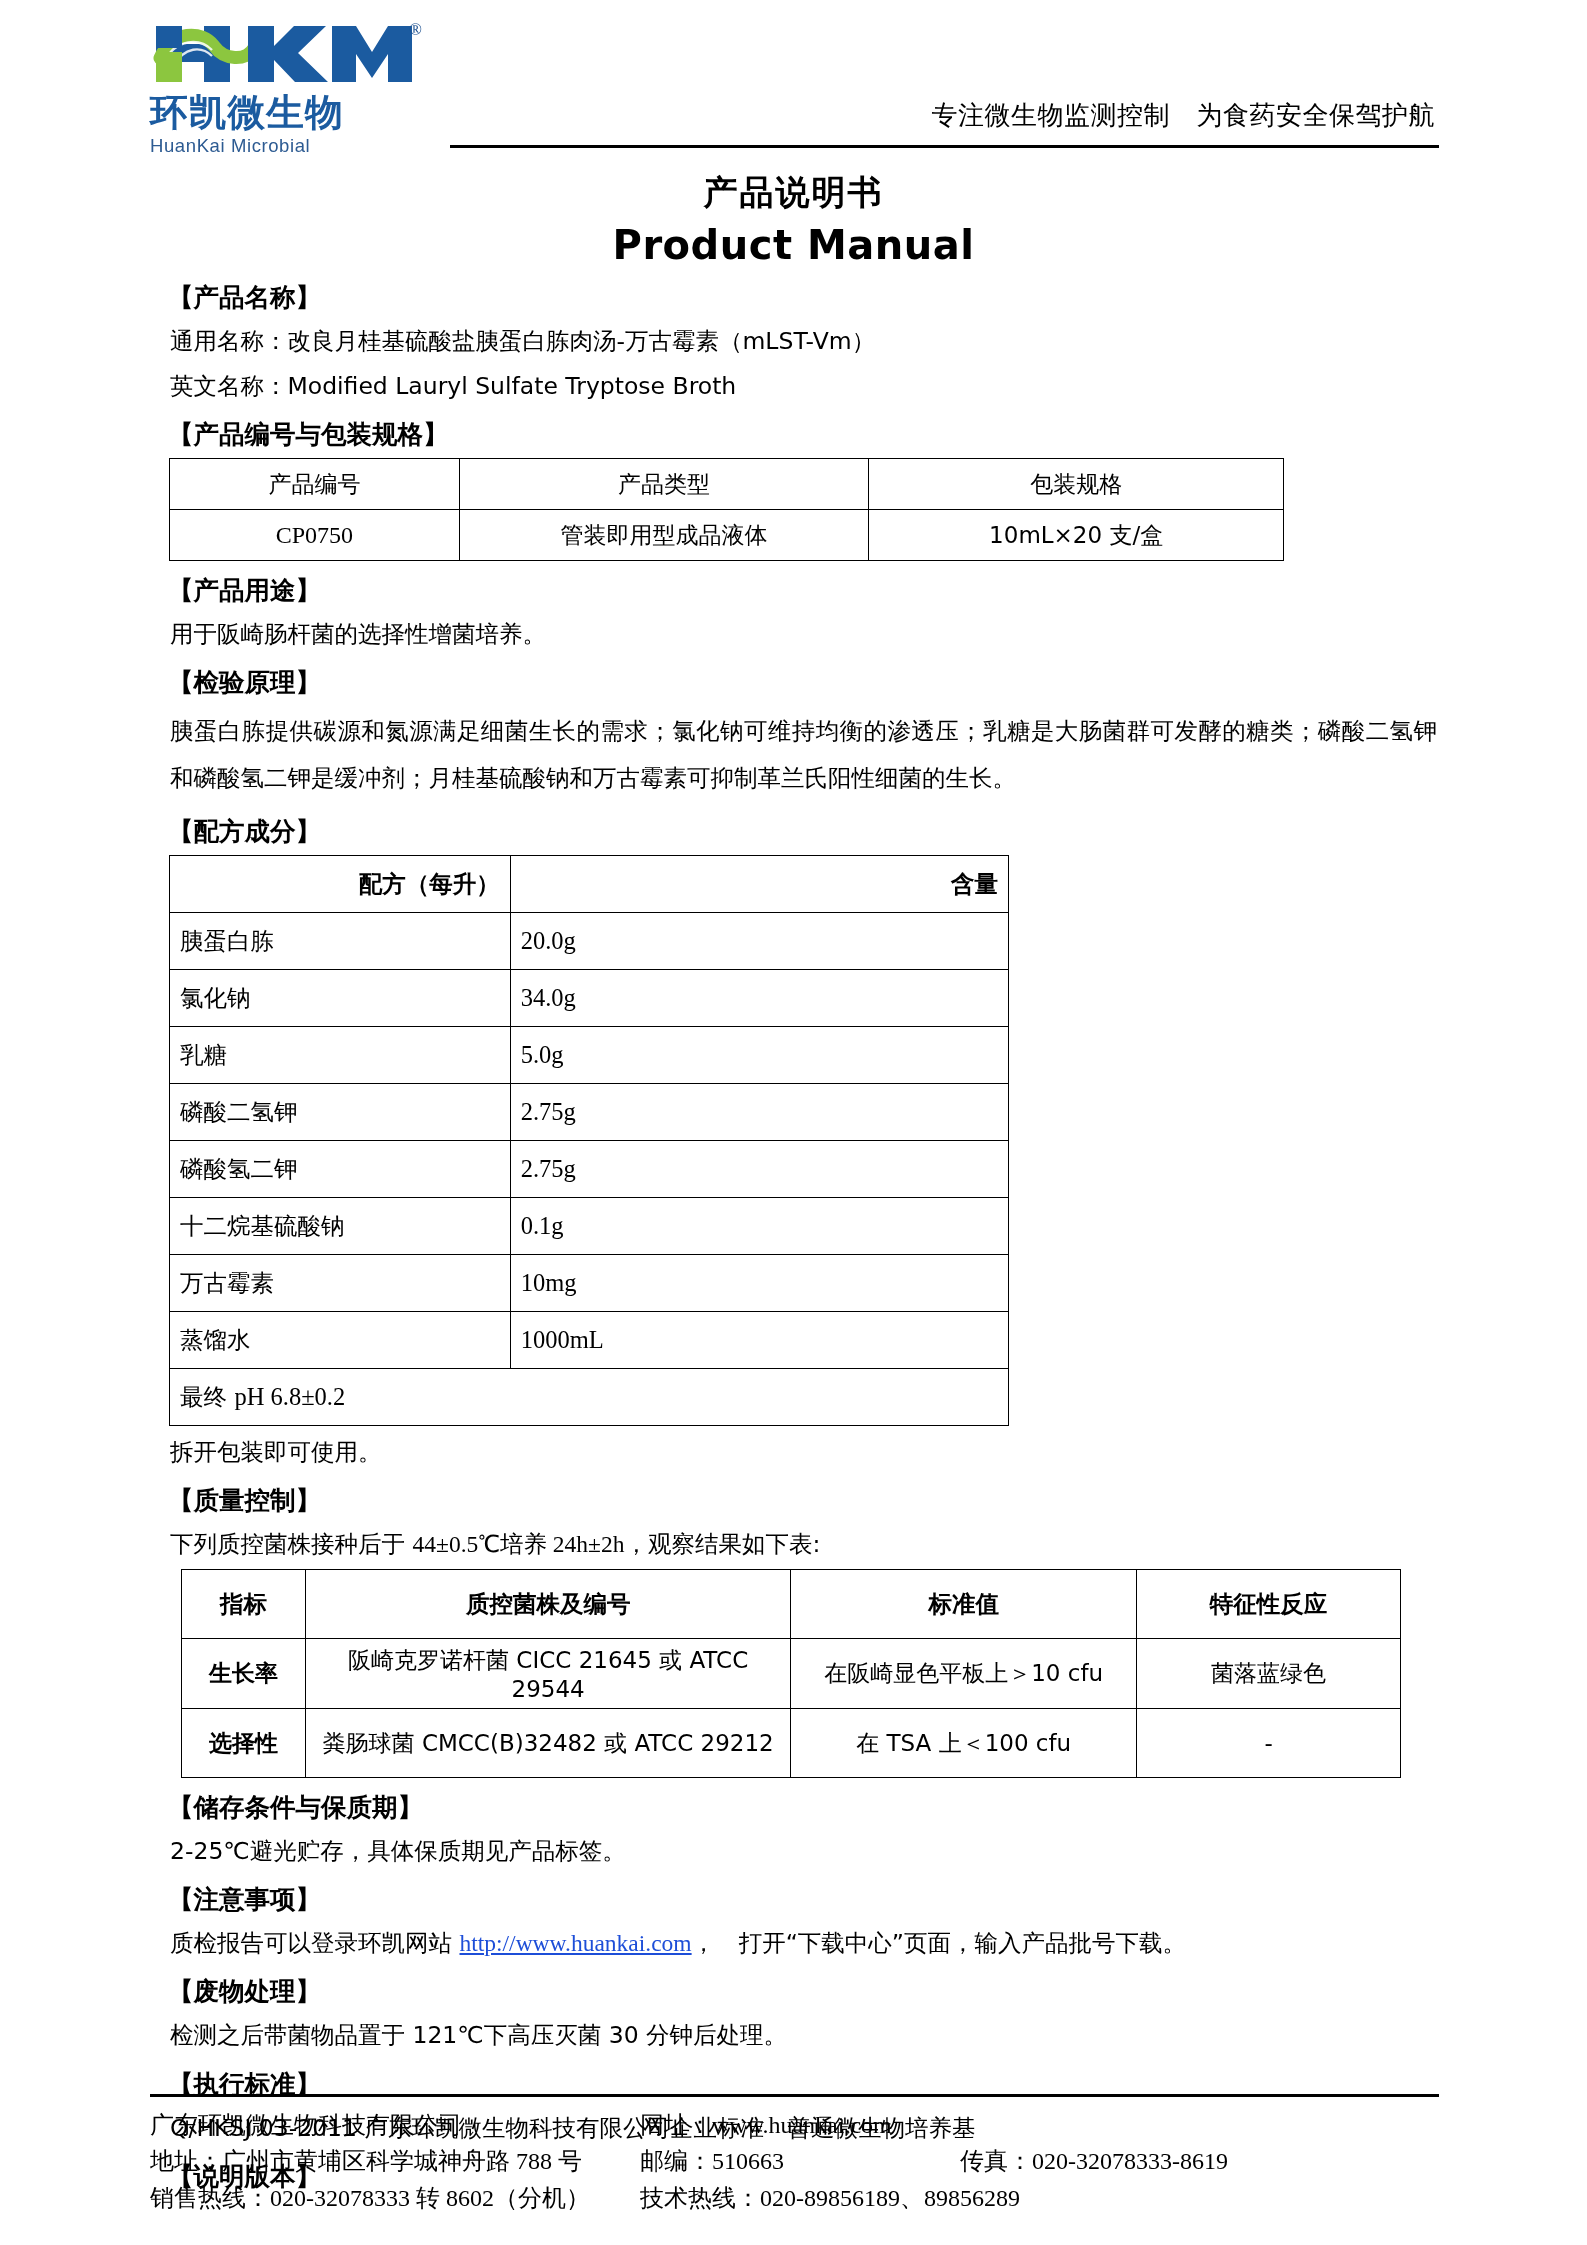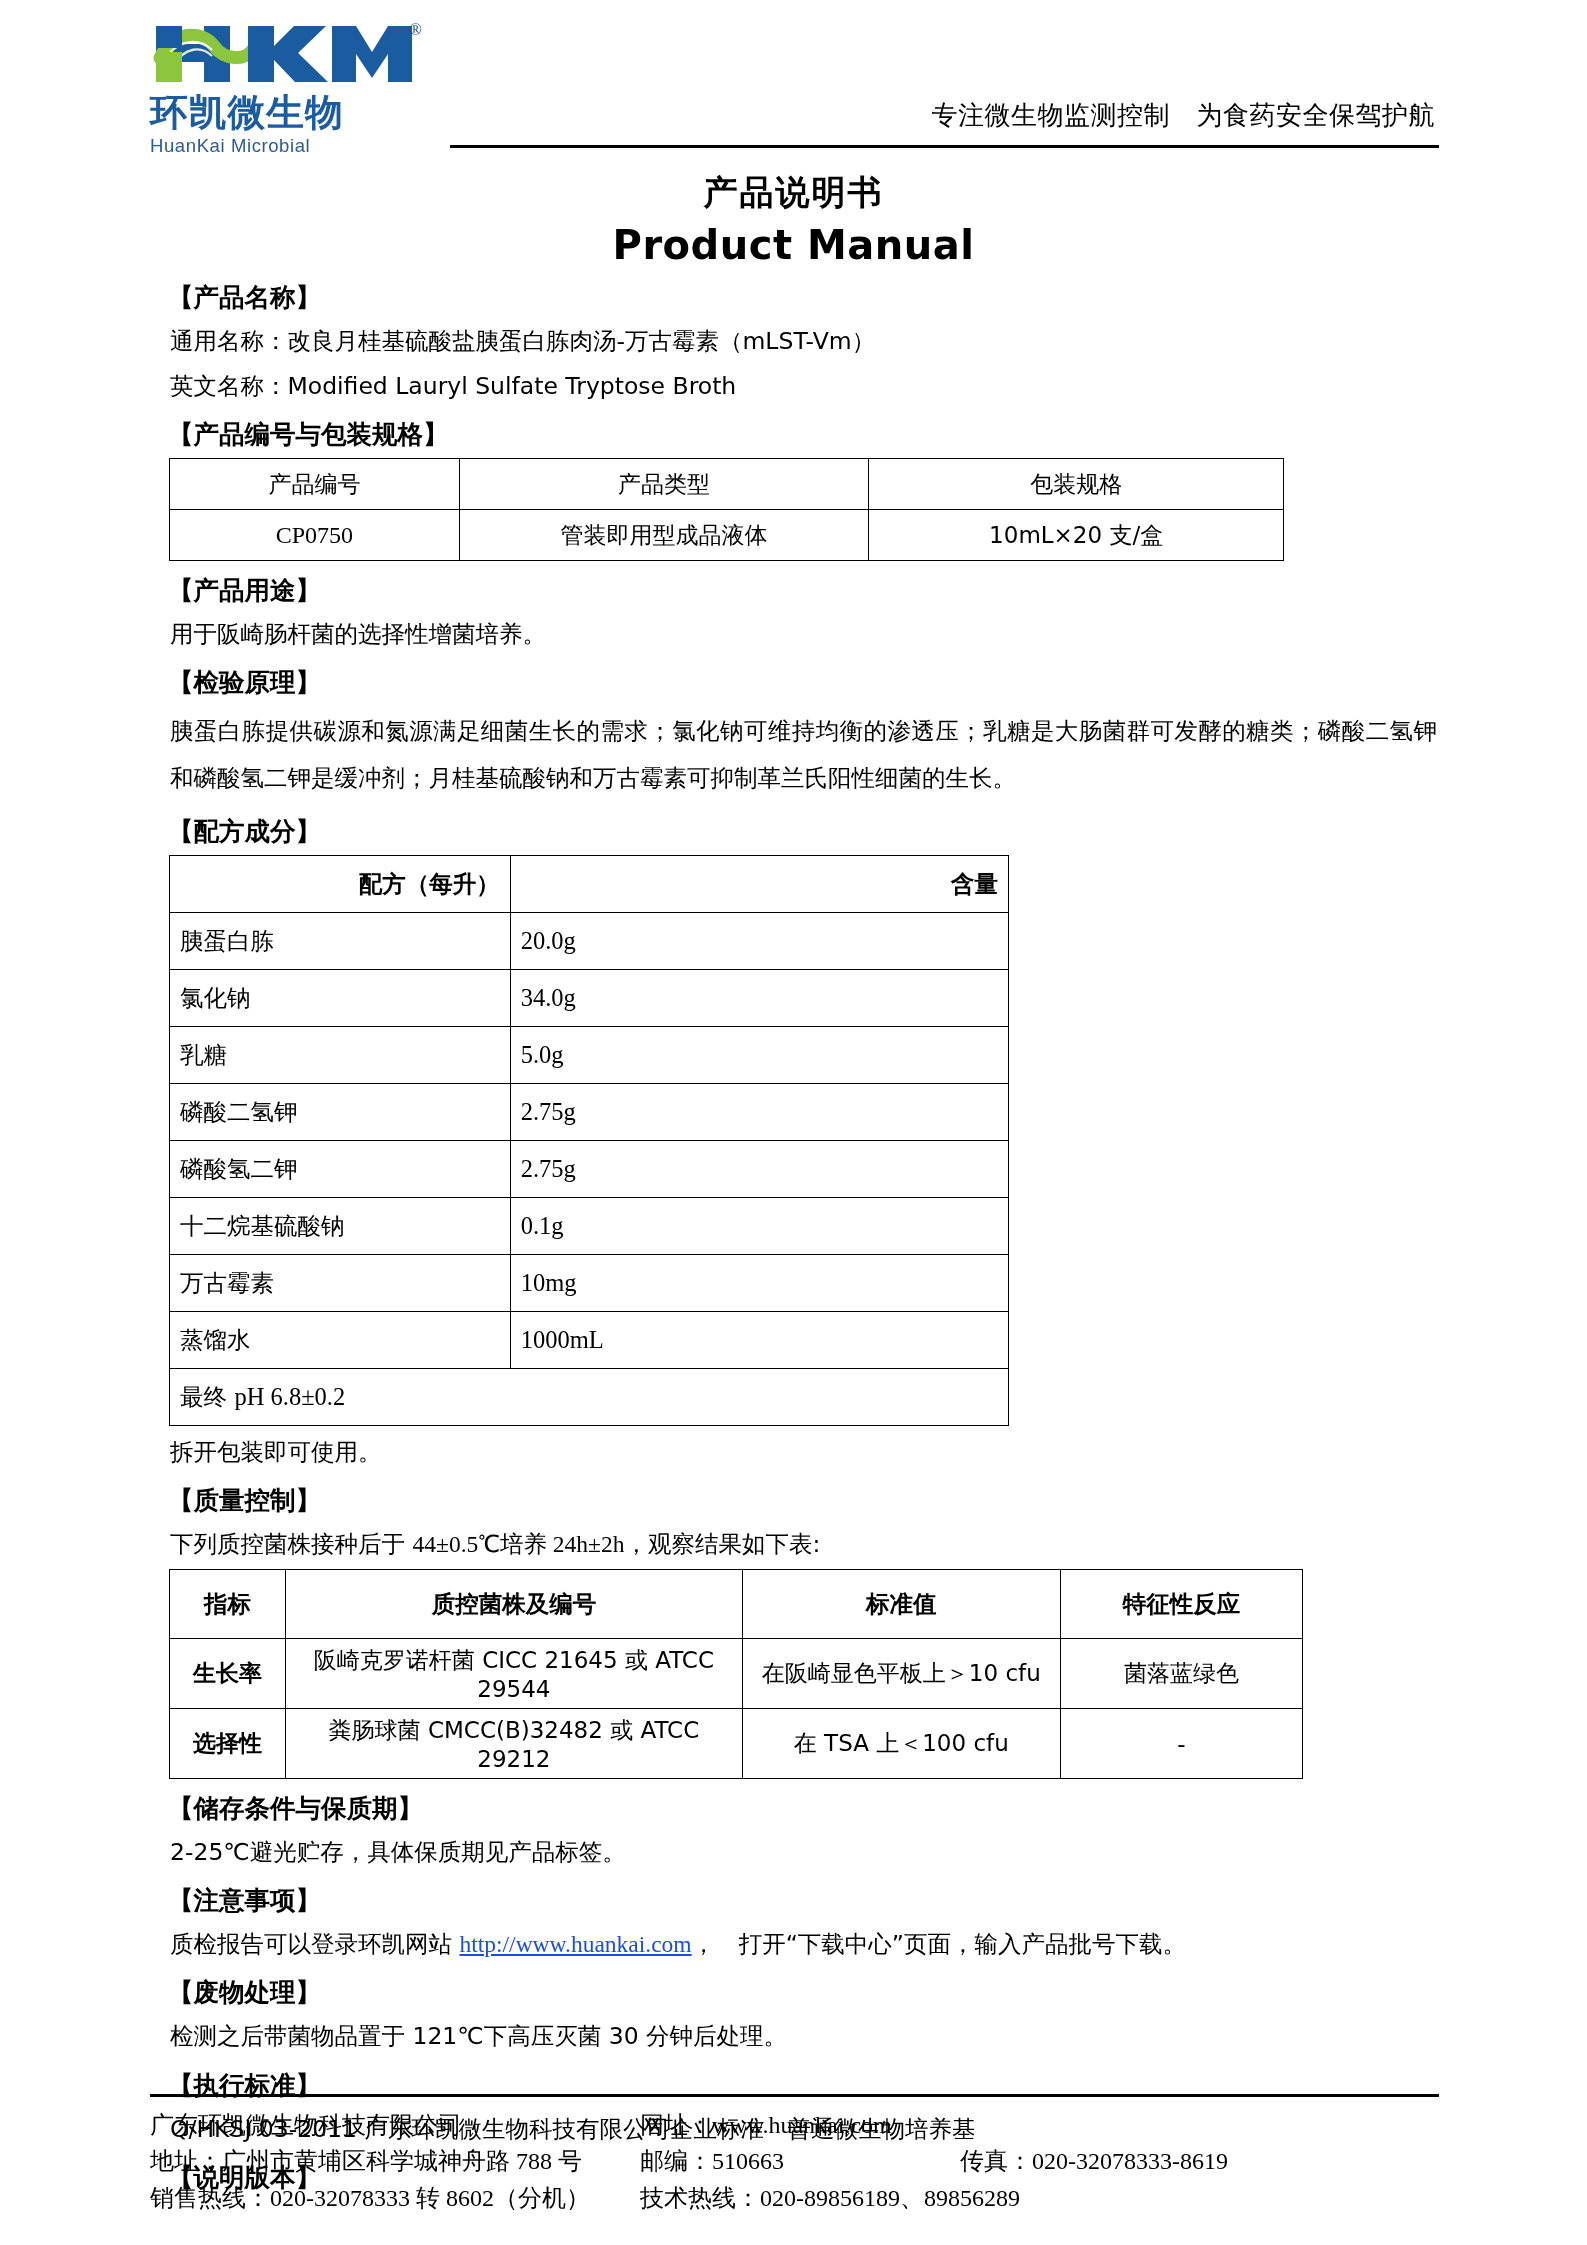--- a/index.html
+++ b/index.html
@@ -205,22 +205,22 @@
   .ph-row td {
     font-family: "DejaVu Sans", sans-serif;
   }
   .ph-row .ser {
     font-family: "Liberation Serif", serif;
     font-size: 24.5px;
   }
 
   
   .tbl-qc {
-    width: 1134px;
-    margin-left: 1px;
+    width: 1220px;
+    margin-left: 13px;
   }
   .tbl-qc th {
     text-align: center;
     font-weight: bold;
     height: 56px;
     font-size: 23.5px;
   }
   .tbl-qc td {
     text-align: center;
     height: 56px;

